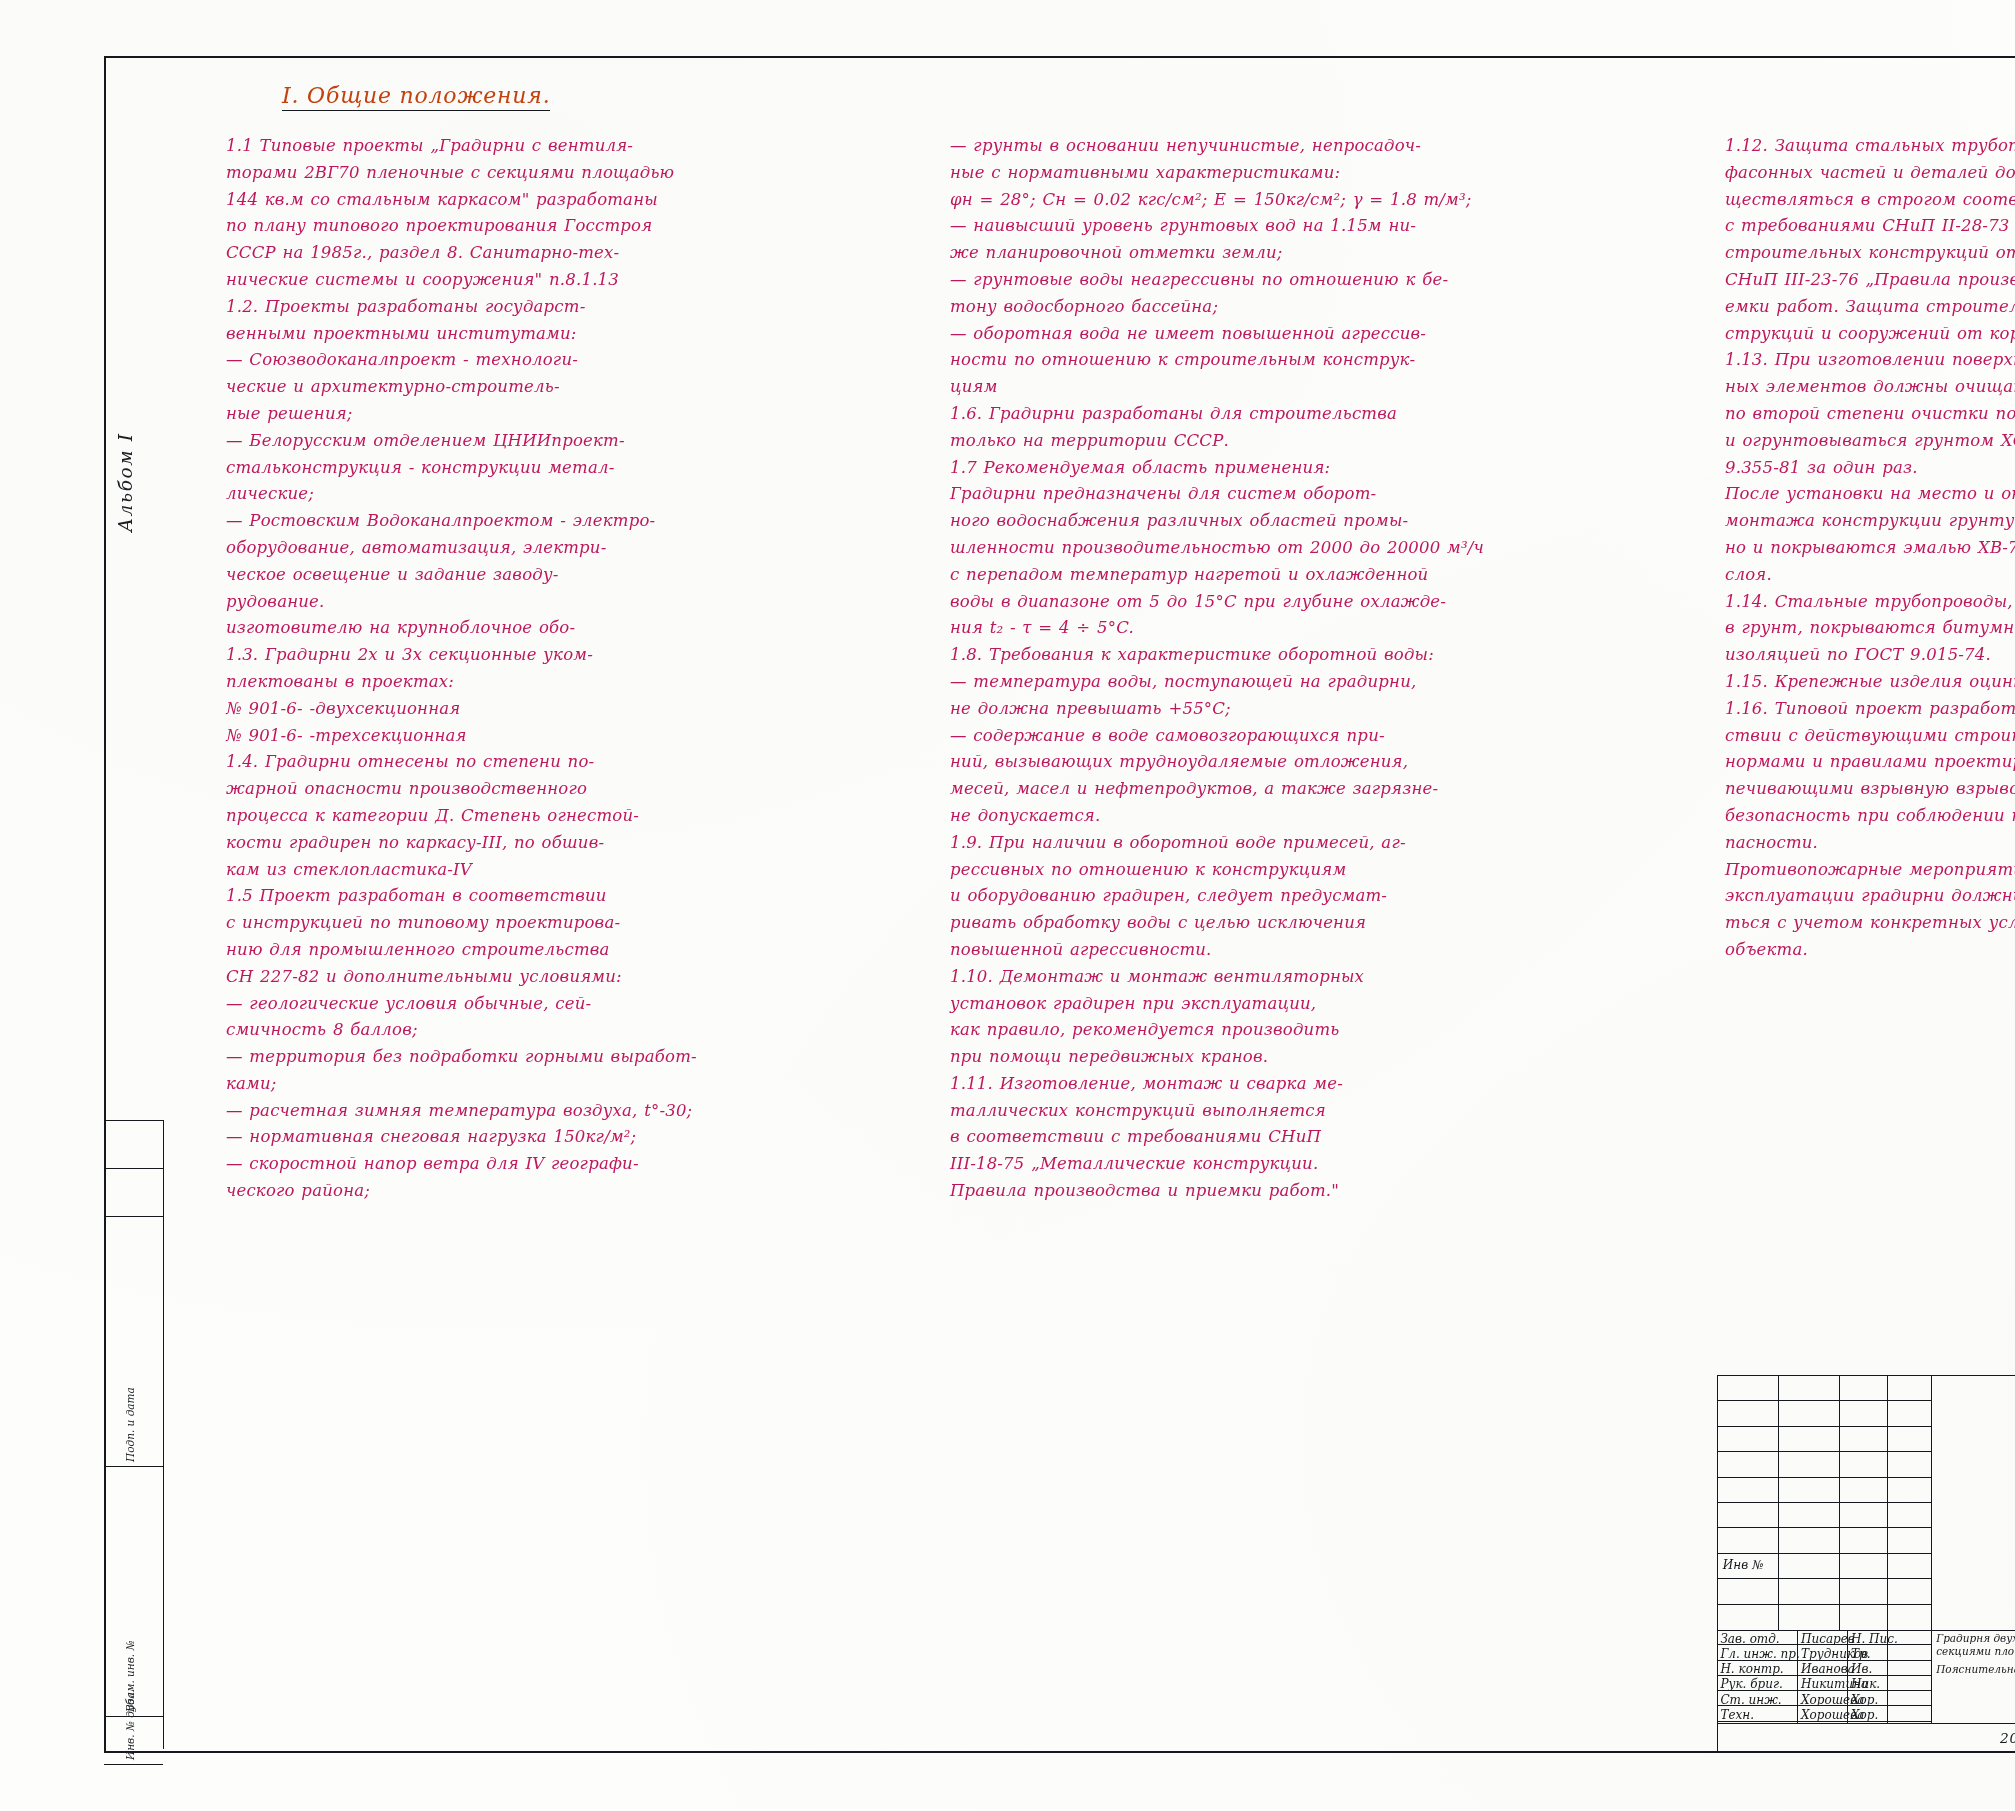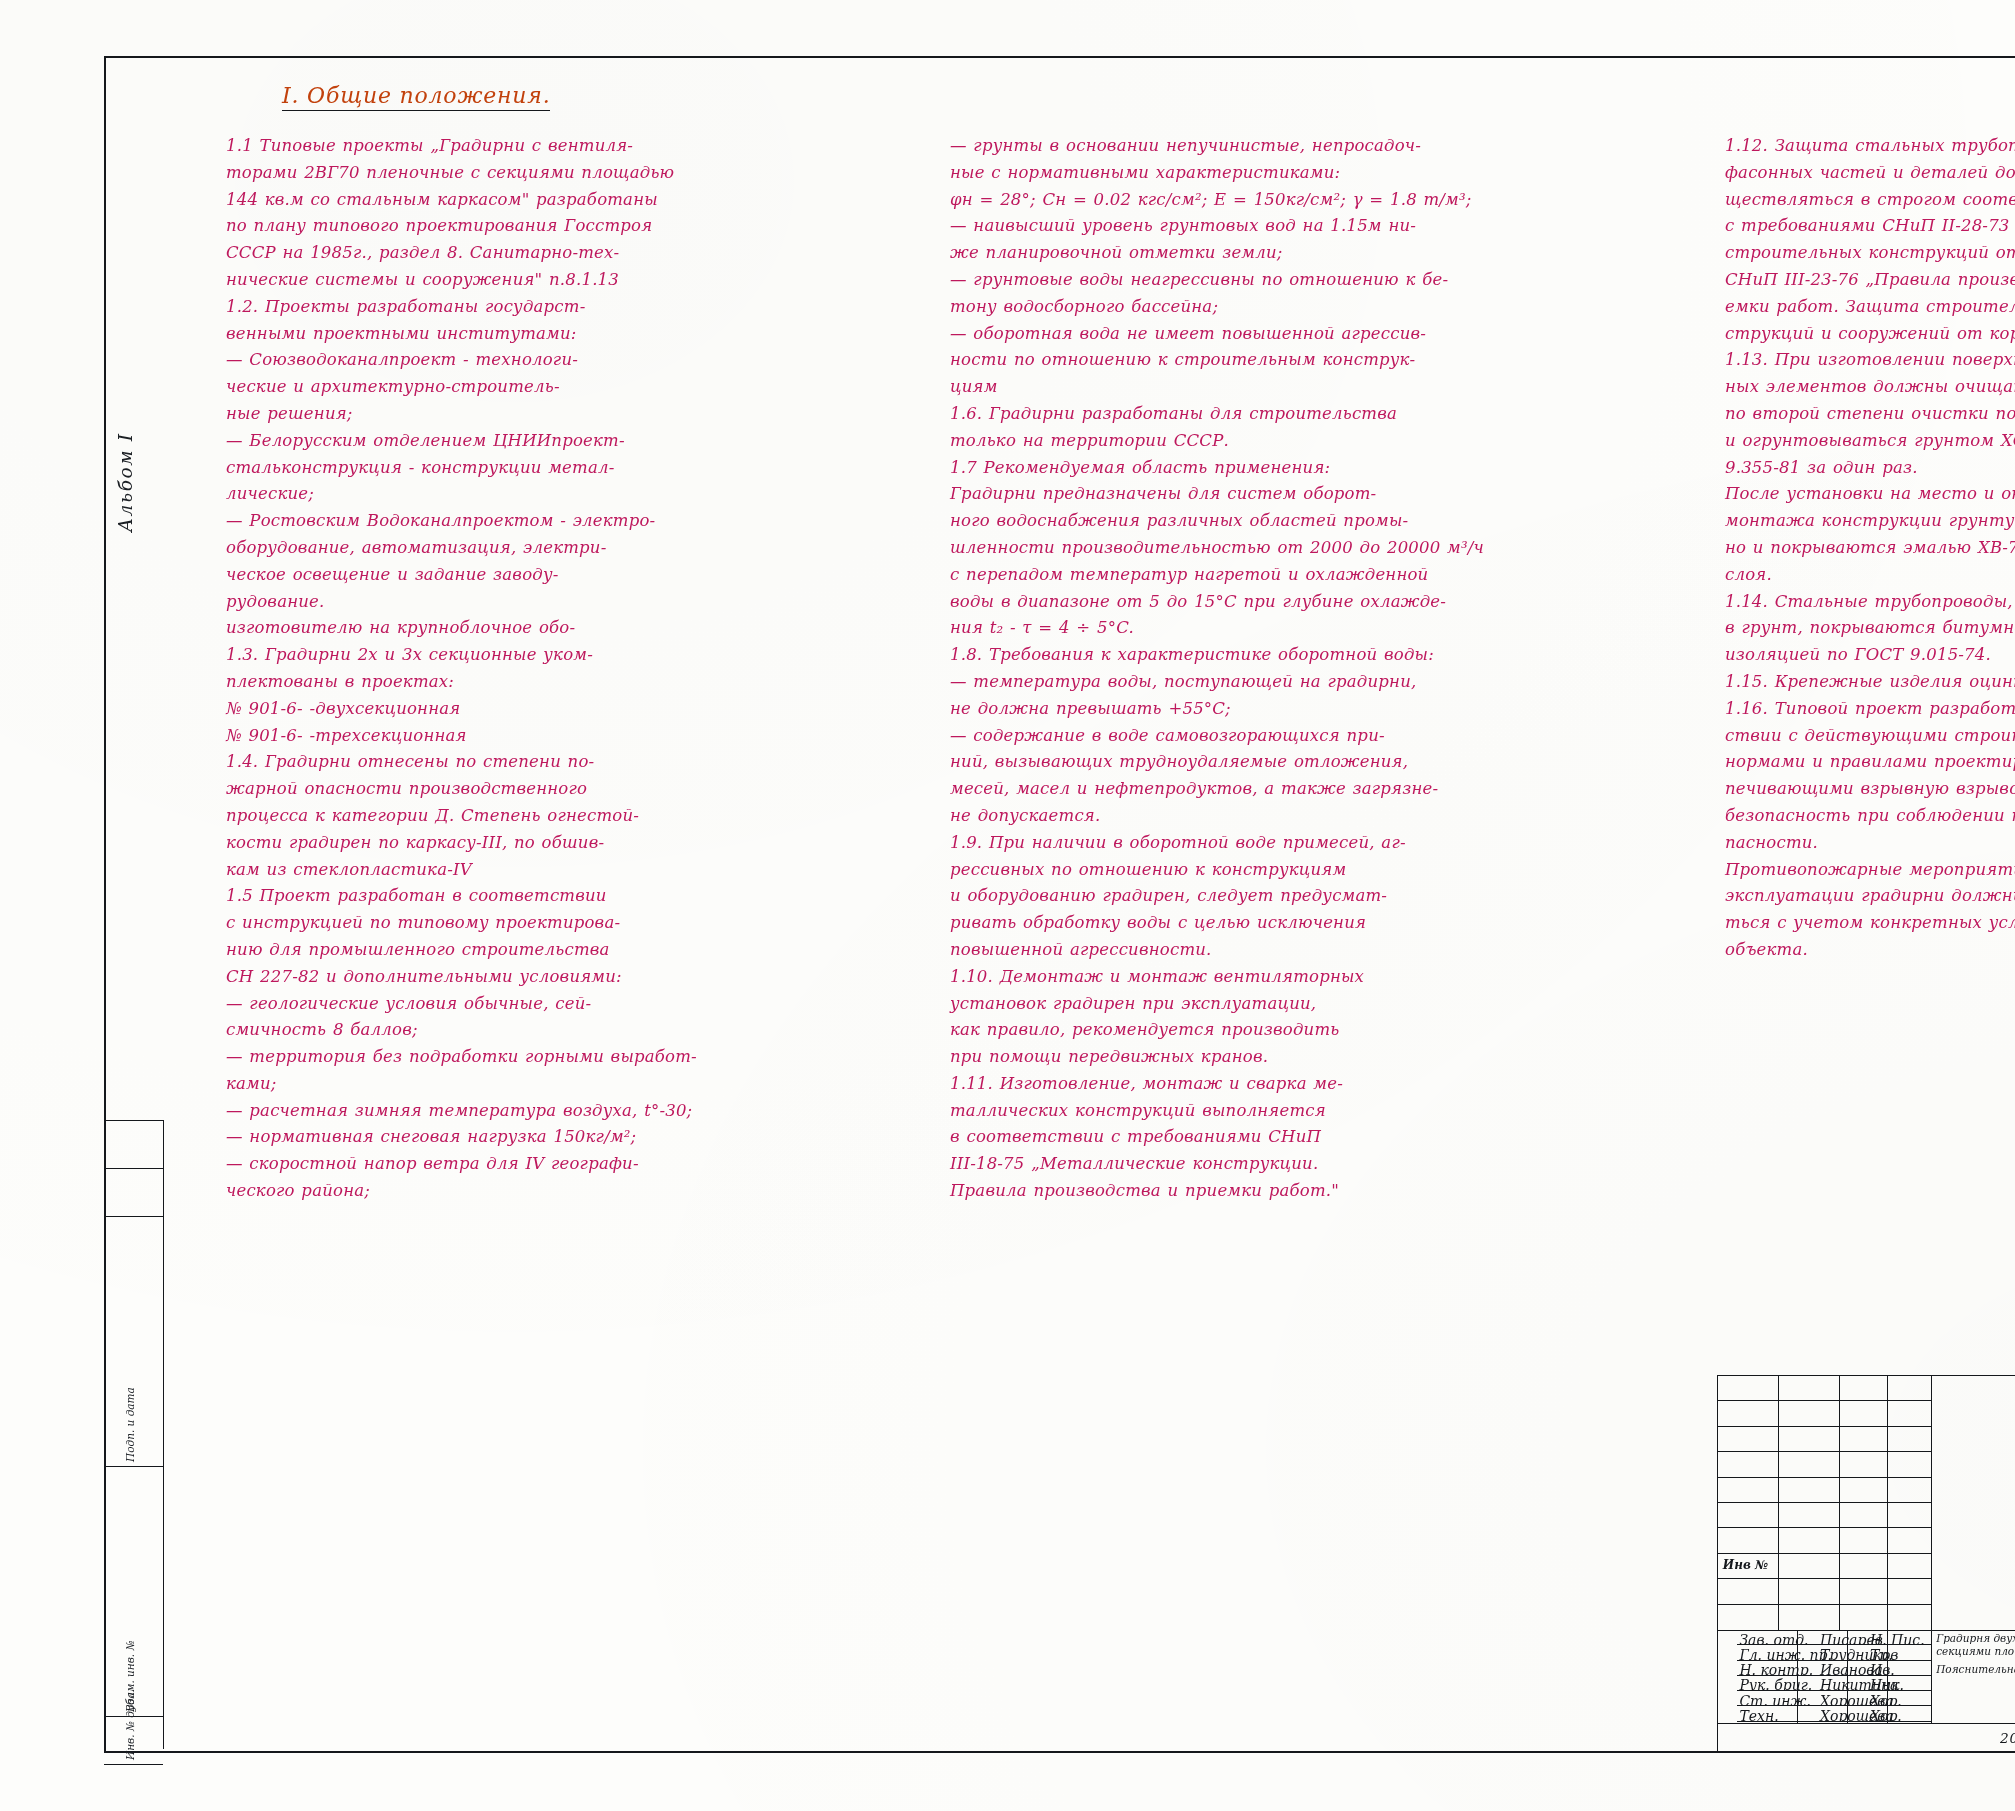--- a/index.html
+++ b/index.html
@@ -159,21 +159,20 @@
   }
   .grid-v.a { left: 60px; }
   .grid-v.b { left: 121px; }
   .grid-v.c { left: 169px; }
 
   .stamp-inv {
     position: absolute;
     left: 4.8px;
     top: 182px;
     font-size: 12px;
-    font-weight: bold;
   }
   .stamp-hline {
     position: absolute;
     left: 0;
     width: 100%;
     border-top: 1.6px solid #15181c;
   }
   .stamp-hline.h1 { top: 254px; }
 
   .stamp-bottom {
@@ -188,24 +187,23 @@
     left: 0; top: 0;
     width: 214px; height: 93px;
     border-right: 1.6px solid #15181c;
     box-sizing: border-box;
   }
   .sb-row {
     height: 15.3px;
     border-bottom: 0.8px solid #15181c;
     box-sizing: border-box;
     position: relative;
-    font-size: 14px;
+    font-size: 12px;
     white-space: nowrap;
     overflow: hidden;
-    margin-left: 19px;
   }
   .sb-row span.n { position: absolute; left: 2.4px; top: 1.6px; }
   .sb-row span.m { position: absolute; left: 83px; top: 1.6px; }
   .sb-row span.k { position: absolute; left: 133px; top: 1.6px; }
   .sb-vline {
     position: absolute;
     top: 0; height: 93px;
     width: 0;
     border-left: 0.8px solid #15181c;
   }

